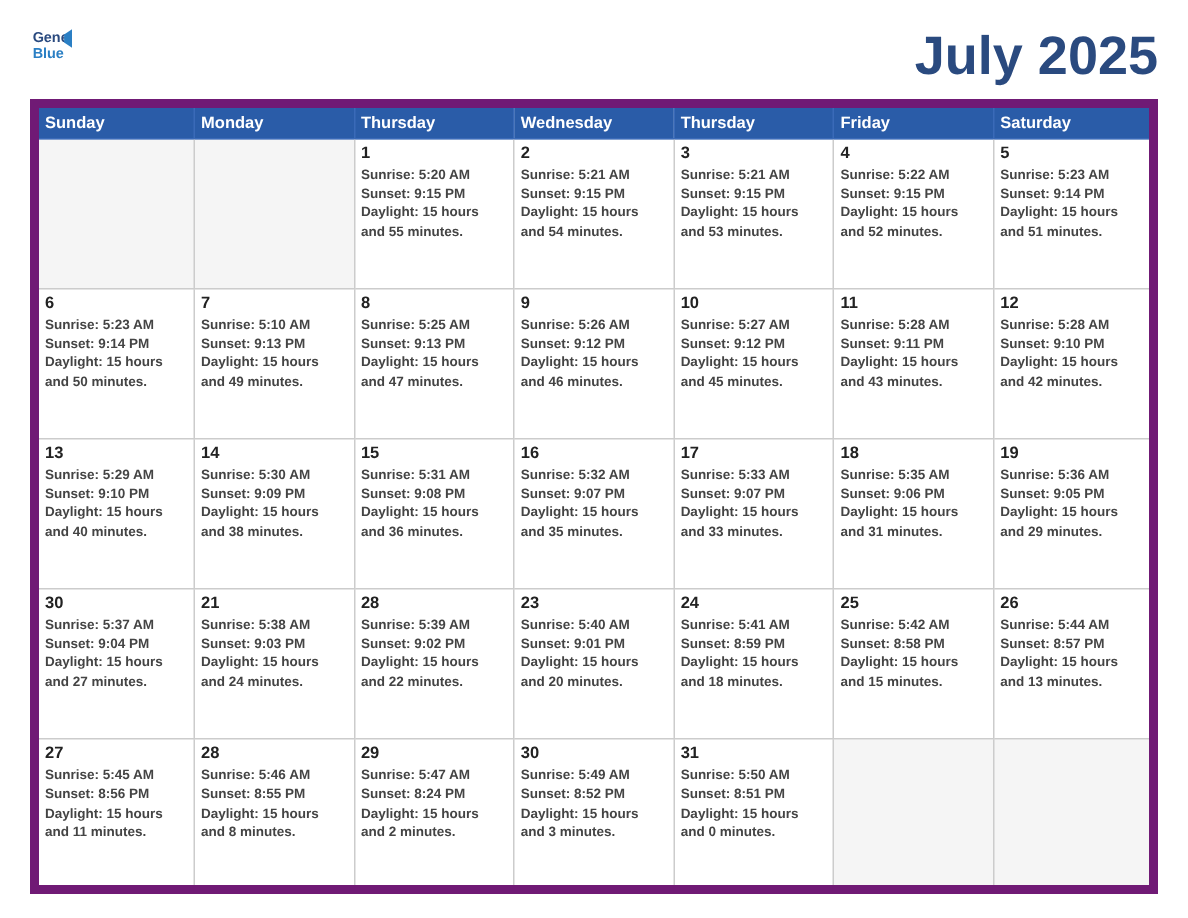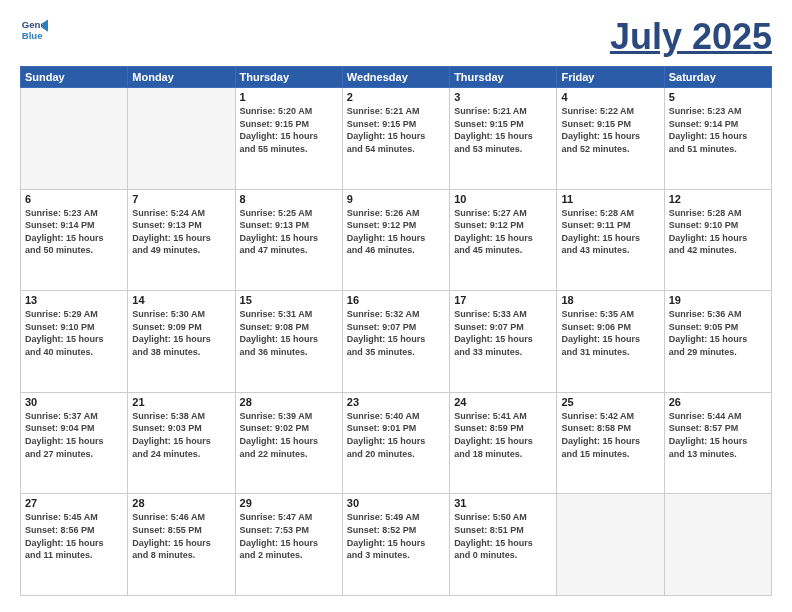--- a/index.html
+++ b/index.html
@@ -32,29 +32,28 @@
       width: 28px;
       height: 28px;
     }
     .title-block {
       text-align: right;
     }
     .main-title {
       font-size: 36px;
       color: #2a4a7f;
       font-weight: bold;
-      text-decoration: underline;
     }
     .subtitle {
       font-size: 14px;
       color: #444;
     }
     .calendar {
       flex: 1;
-      border: 1px solid #701a75;
+      border: 6px solid #701a75;
       border-collapse: collapse;
       width: 100%;
       table-layout: fixed;
     }
     .calendar th {
       background: #2a5ca8;
       color: #fff;
       font-size: 11px;
       padding: 4px 4px;
       text-align: left;
@@ -175,21 +174,21 @@
         <div class="day-detail">
           <span>Sunrise: 5:23 AM</span><br>
           <span>Sunset: 9:14 PM</span><br>
           <span>Daylight: 15 hours</span><br>
           <span>and 50 minutes.</span>
         </div>
           </td>
           <td>
             <span class="day-num">7</span>
         <div class="day-detail">
-          <span>Sunrise: 5:24 AM</span><br>
+          <span>Sunrise: 5:10 AM</span><br>
           <span>Sunset: 9:13 PM</span><br>
           <span>Daylight: 15 hours</span><br>
           <span>and 49 minutes.</span>
         </div>
           </td>
           <td>
             <span class="day-num">8</span>
         <div class="day-detail">
           <span>Sunrise: 5:25 AM</span><br>
           <span>Sunset: 9:13 PM</span><br>
@@ -380,21 +379,21 @@
           <span>Sunrise: 5:46 AM</span><br>
           <span>Sunset: 8:55 PM</span><br>
           <span>Daylight: 15 hours</span><br>
           <span>and 8 minutes.</span>
         </div>
           </td>
           <td>
             <span class="day-num">29</span>
         <div class="day-detail">
           <span>Sunrise: 5:47 AM</span><br>
-          <span>Sunset: 7:53 PM</span><br>
+          <span>Sunset: 8:24 PM</span><br>
           <span>Daylight: 15 hours</span><br>
           <span>and 2 minutes.</span>
         </div>
           </td>
           <td>
             <span class="day-num">30</span>
         <div class="day-detail">
           <span>Sunrise: 5:49 AM</span><br>
           <span>Sunset: 8:52 PM</span><br>
           <span>Daylight: 15 hours</span><br>

